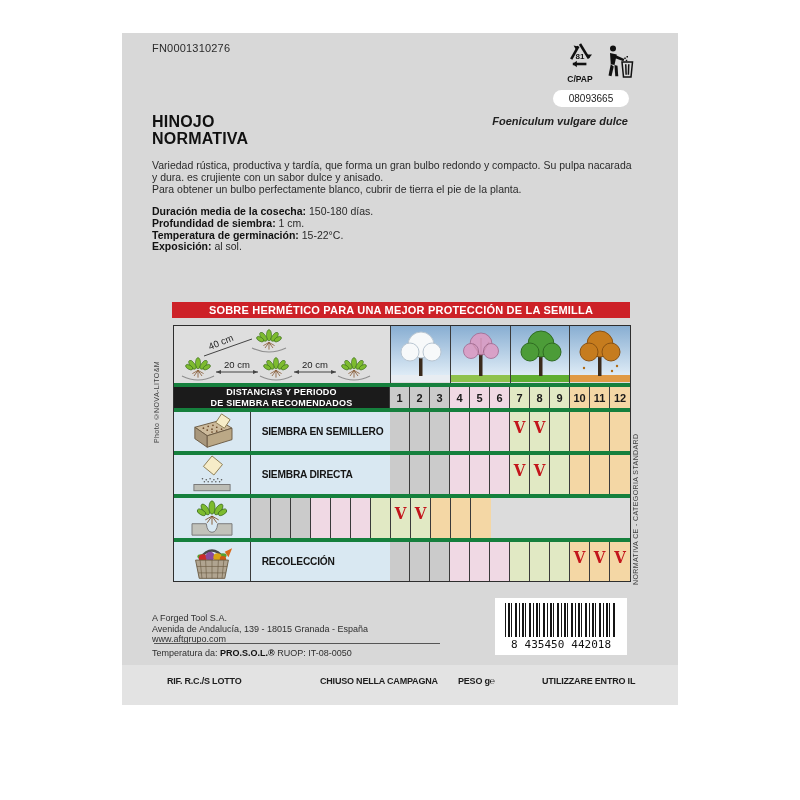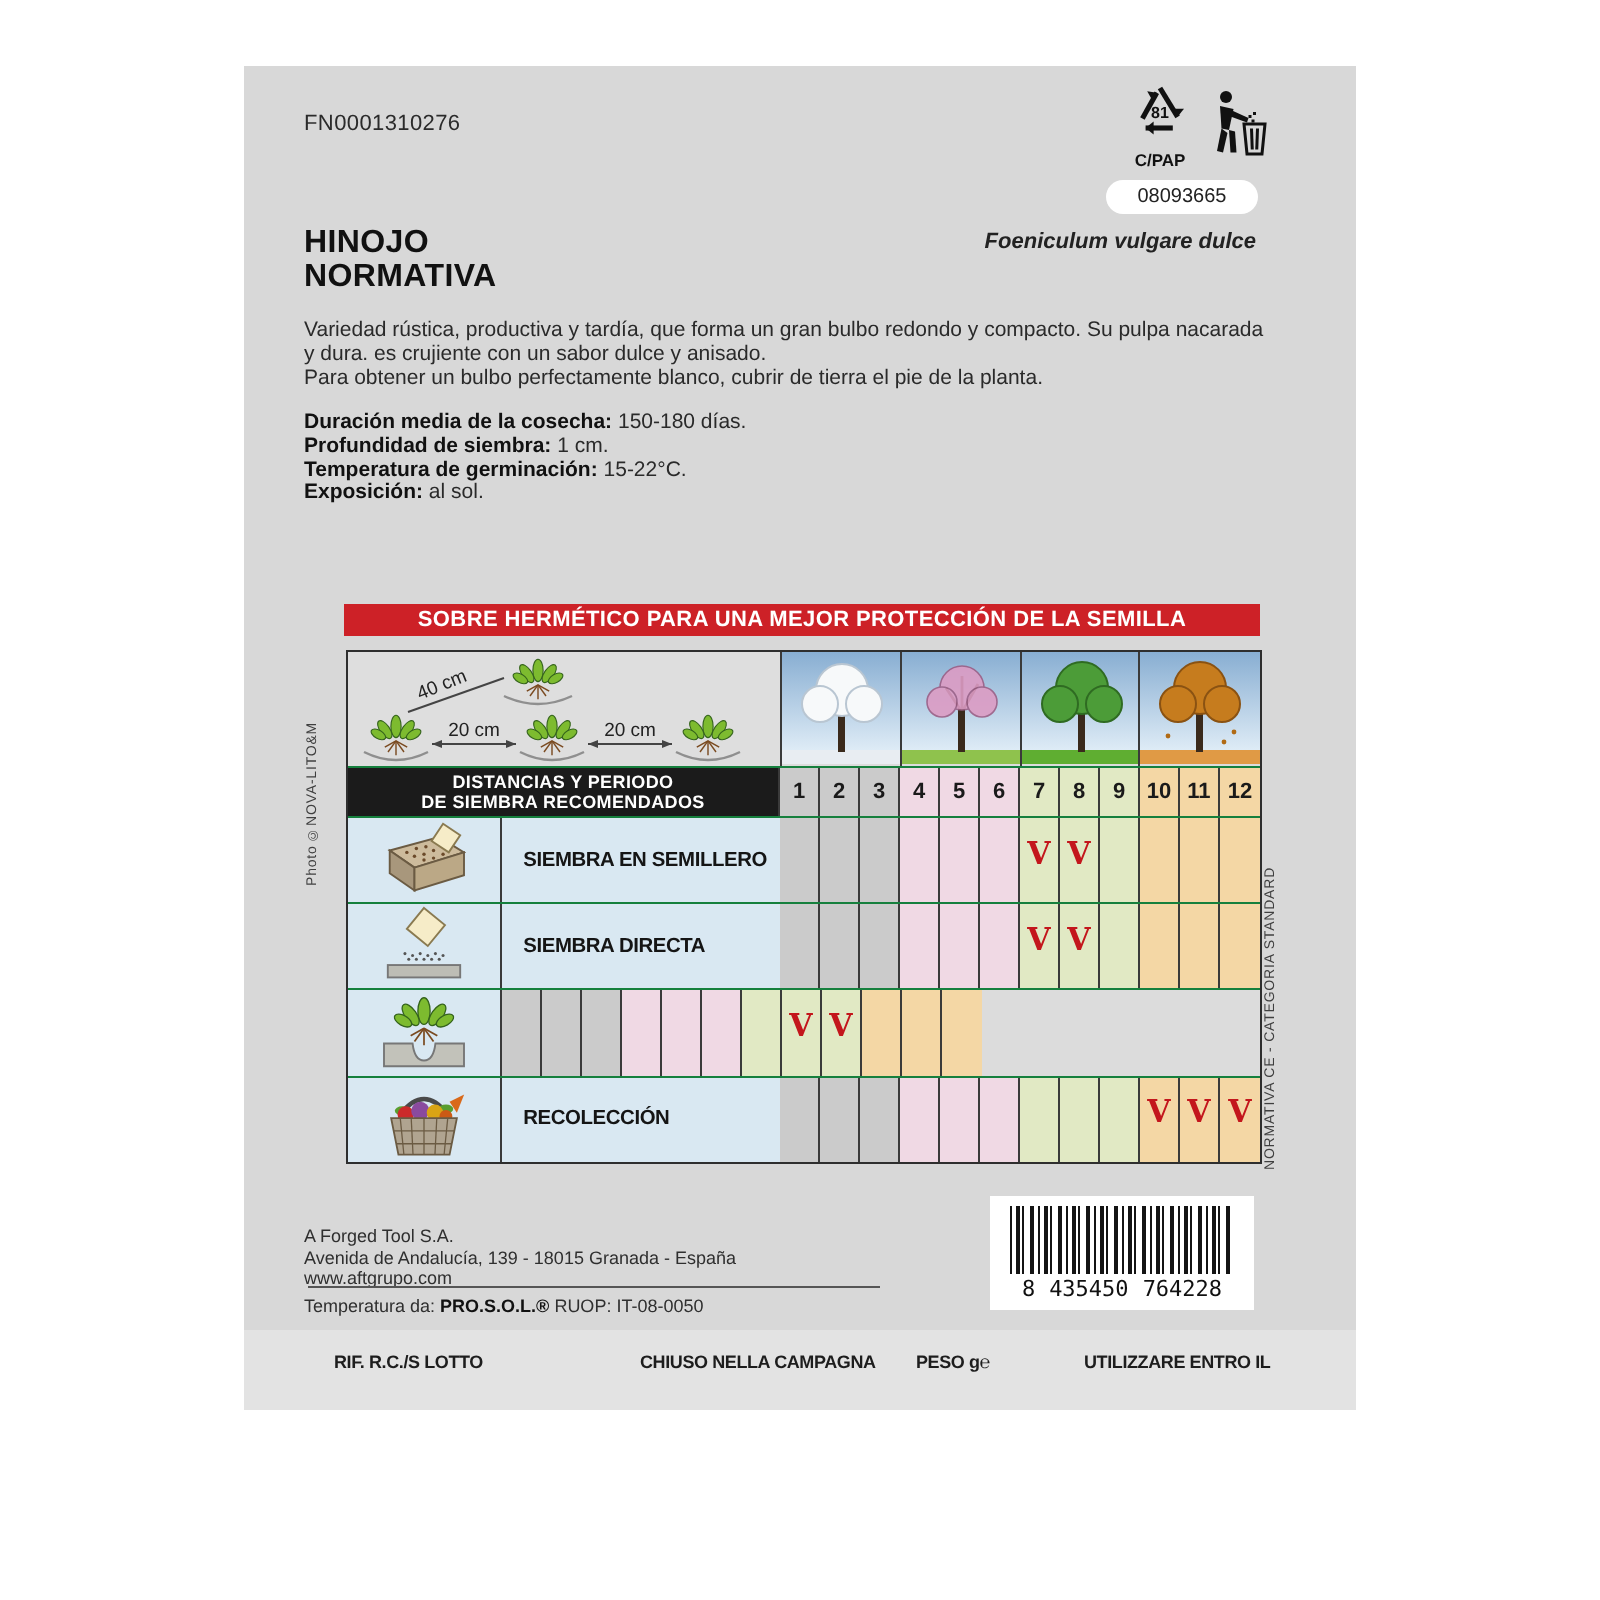--- a/index.html
+++ b/index.html
@@ -5,21 +5,21 @@
   html,body{margin:0;padding:0;}
   body{
     width:800px;height:800px;background:#ffffff;position:relative;overflow:hidden;
     font-family:"Liberation Sans", sans-serif;color:#1c1c1c;
   }
   .card{position:absolute;left:122px;top:33px;width:556px;height:672px;background:#d8d8d8;}
   .flap{position:absolute;left:0;top:632px;width:556px;height:40px;background:#e3e3e3;}
   .abs{position:absolute;}
 
   
-  .fncode{left:30px;top:23px;font-size:11px;color:#2b2b2b;letter-spacing:.2px;}
+  .fncode{left:30px;top:9px;font-size:11px;color:#2b2b2b;letter-spacing:.2px;}
   .symbols{left:440px;top:7px;display:flex;gap:6px;align-items:flex-end;}
   .symcol{display:flex;flex-direction:column;align-items:center;}
   .cpap{font-size:8.5px;font-weight:bold;color:#111;margin-top:-2px;}
   .pill{left:431px;top:57px;width:76px;height:17px;background:#ffffff;border-radius:9px;
         display:flex;align-items:center;justify-content:center;font-size:10px;color:#222;}
 
   
   .title{left:30px;top:80px;font-size:16px;font-weight:bold;line-height:17px;color:#111;letter-spacing:.2px;}
   .latin{right:50px;top:82px;font-size:11px;font-weight:bold;font-style:italic;color:#222;}
 
@@ -32,21 +32,21 @@
           display:flex;align-items:center;justify-content:center;
           font-size:11px;font-weight:bold;letter-spacing:.2px;}
 
   
   .vtext{writing-mode:vertical-rl;transform:rotate(180deg);font-size:7px;color:#3f3f3f;letter-spacing:.4px;}
   .photocredit{left:31px;top:292px;height:118px;}
   .sidenote{left:510px;top:380px;height:172px;}
 
   
   .cal{left:51px;top:292px;width:458px;border:1.5px solid #2e2e2e;box-sizing:border-box;background:#dcdcdc;}
-  .trow{display:flex;border-top:1px solid #15803d;box-sizing:border-box;}
+  .trow{display:flex;border-top:4px solid #15803d;box-sizing:border-box;}
   .trow:first-child{border-top:none;}
   .t-row1{height:57px;}
   .t-row2{height:25px;}
   .t-drow{height:43.2px;}
   .cellL{box-sizing:border-box;border-right:1px solid #3a3a3a;}
   .diagram-cell{width:217px;background:#dedede;position:relative;}
   .season-cell{width:60px;overflow:hidden;}
   .season-cell svg{display:block;}
   .headerbar{width:217px;background:#1b1b1b;color:#fff;display:flex;flex-direction:column;
              align-items:center;justify-content:center;font-size:9px;font-weight:bold;
@@ -456,21 +456,21 @@
   <div class="abs divline"></div>
   <div class="abs packer">
     <span>Temperatura da: </span><b>PRO.S.O.L.®</b><span> RUOP: IT-08-0050</span>
   </div>
 
   <div class="abs barcode-box">
     <div class="bars"></div>
     <div class="bdigits">
       <span>8</span>
         <span>435450</span>
-        <span>764228</span>
+        <span>442018</span>
     </div>
   </div>
 
   <div class="botlabels">
     <span class="bl0">RIF. R.C./S LOTTO</span>
     <span class="bl1">CHIUSO NELLA CAMPAGNA</span>
     <span class="bl2">PESO g℮</span>
     <span class="bl3">UTILIZZARE ENTRO IL</span>
   </div>
 </div>

